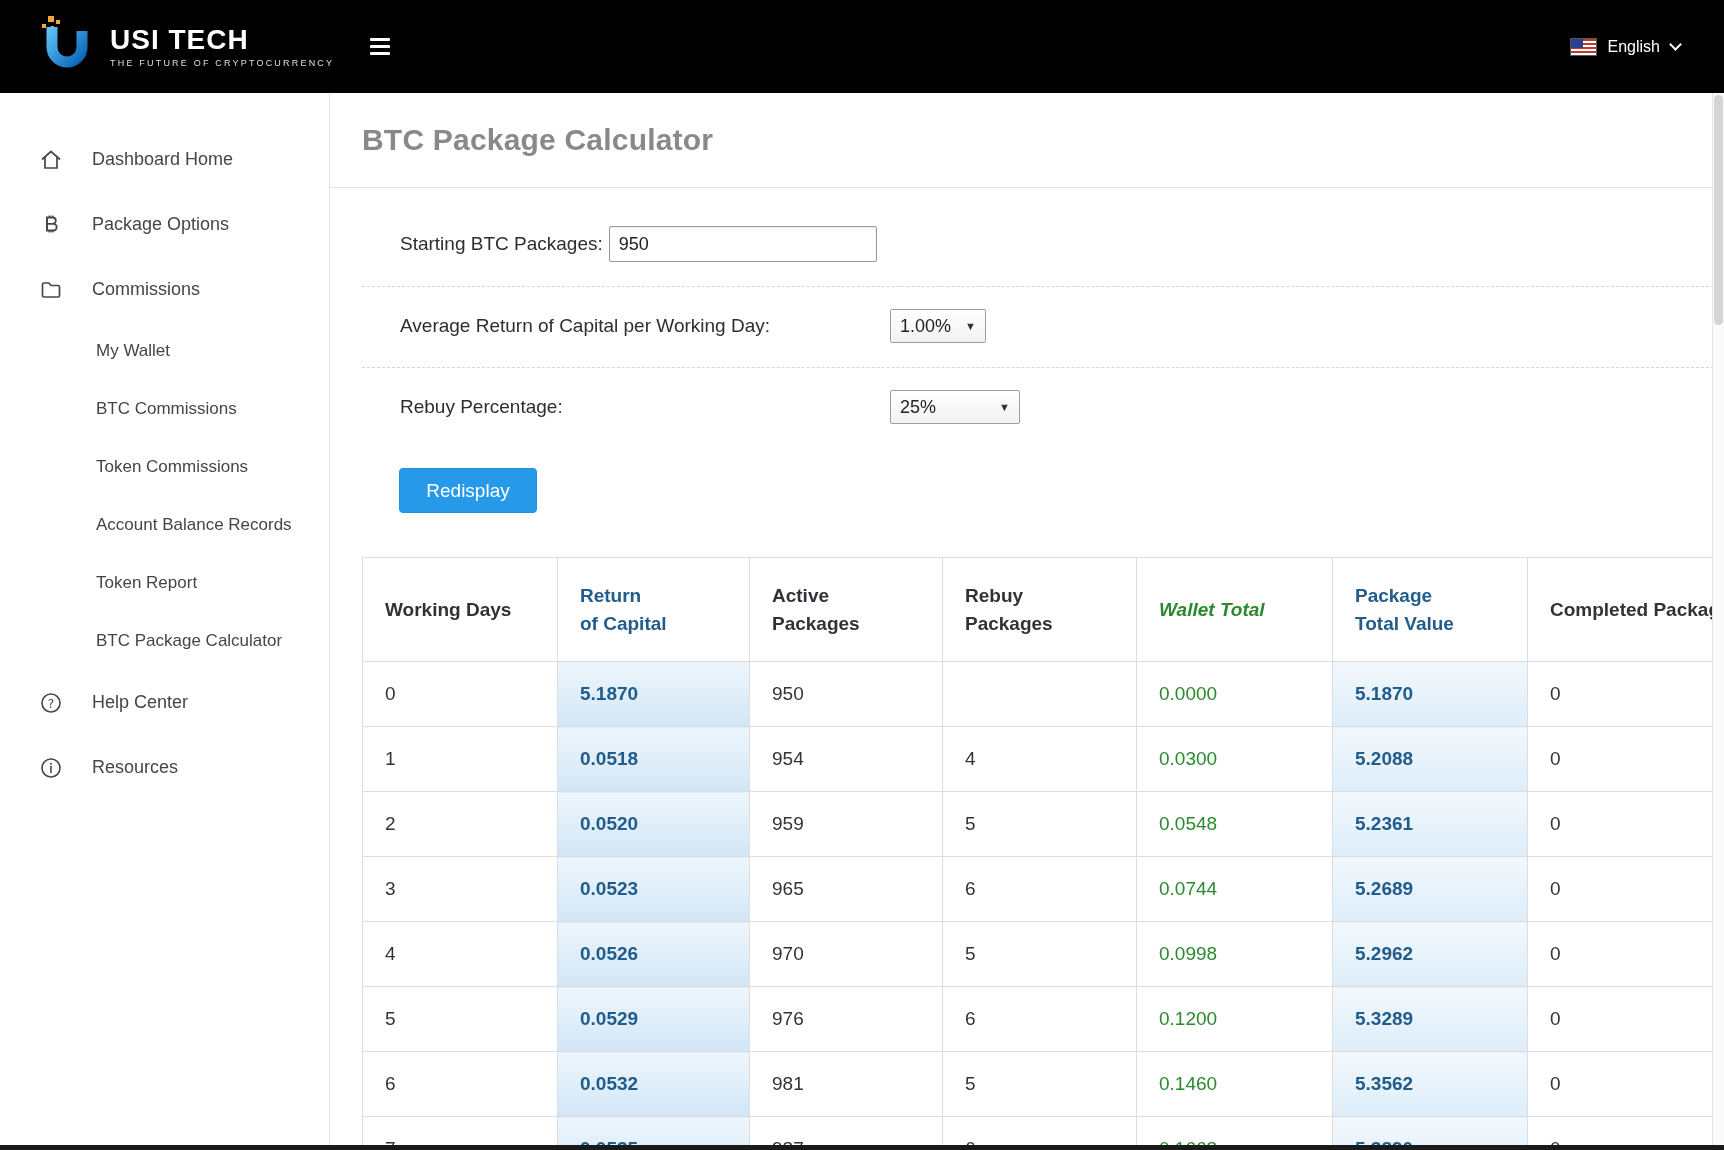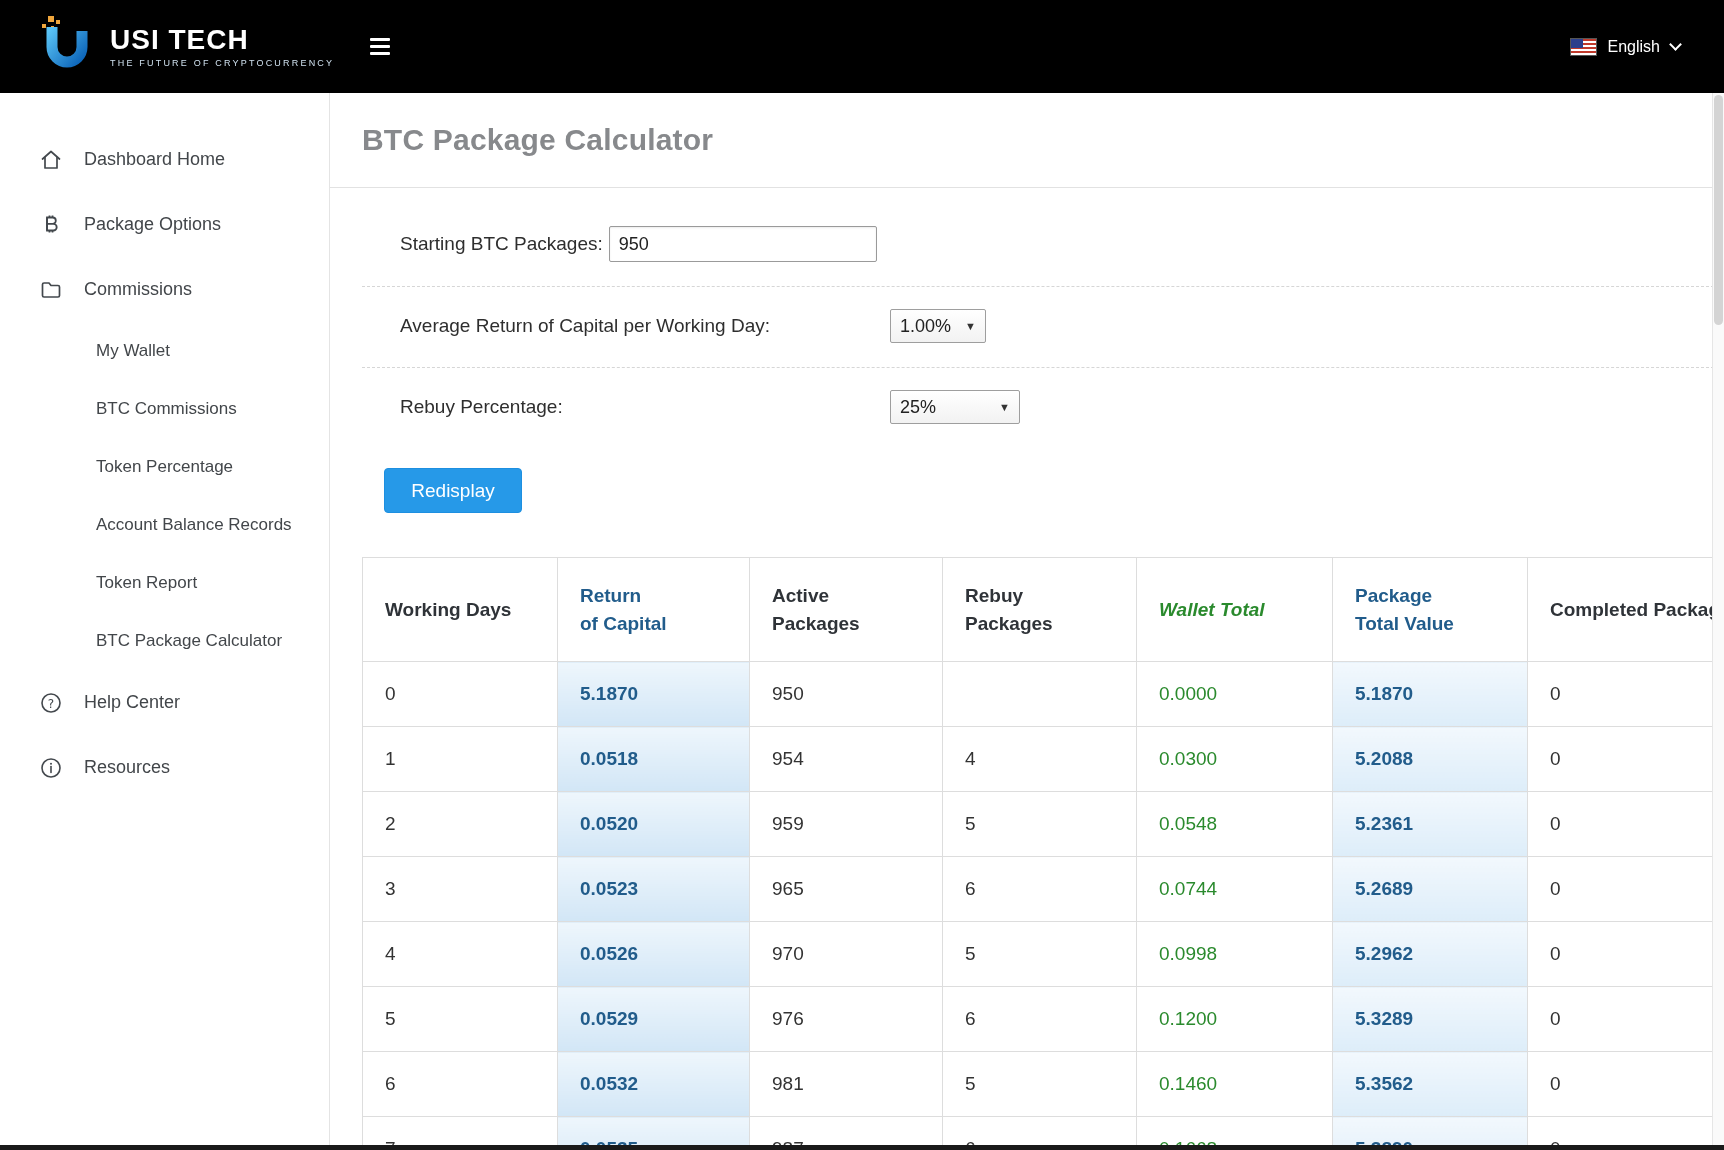--- a/index.html
+++ b/index.html
@@ -19,21 +19,21 @@
   .hamburger .hl { display:block; width:20px; height:3px; background:#fff; border-radius:1px; }
   .lang { margin-left:auto; margin-right:44px; display:flex; align-items:center; gap:11px; color:#fff; font-size:16px; cursor:pointer; }
   .flag { position:relative; width:27px; height:18px; flex:0 0 27px;
           background:repeating-linear-gradient(to bottom,#c0392b 0 2px,#fff 2px 4px); border:1px solid #555; }
   .flag .canton { position:absolute; top:0; left:0; width:12px; height:9px; background:#2b3f8c; }
   .chev { width:9px; height:9px; border-right:2px solid #fff; border-bottom:2px solid #fff; transform:rotate(45deg); margin-top:-5px; }
 
   
   .bodywrap { position:absolute; top:93px; left:0; right:0; bottom:0; display:flex; }
   .sidebar { flex:0 0 330px; width:330px; background:#fff; border-right:1px solid #e4e4e4; padding-top:34px; }
-  .side-item { display:flex; align-items:center; height:65px; padding-left:38px; gap:20px; font-size:18px; color:#42464a; cursor:pointer; }
+  .side-item { display:flex; align-items:center; height:65px; padding-left:38px; gap:28px; font-size:18px; color:#42464a; cursor:pointer; }
   .side-item.sub { height:58px; padding-left:96px; font-size:17px; }
   .side-item .icon { width:26px; height:24px; display:flex; align-items:center; justify-content:center; flex:0 0 26px; }
   .main { flex:1; overflow:hidden; background:#fff; }
 
   
   .page-head { height:95px; border-bottom:1px solid #e2e2e2; display:flex; align-items:center; padding-left:32px; }
   .page-head h1 { margin:0; font-size:30px; font-weight:bold; color:#87898c; letter-spacing:0.2px; }
 
   
   .form-area { margin-left:32px; padding-top:16px; }
@@ -42,21 +42,21 @@
   .form-label.wide { width:490px; flex:0 0 490px; }
   .text-input { width:268px; height:36px; margin-left:6px; border:1px solid #9a9a9a; border-radius:2px;
                 font-size:18px; padding:0 9px; color:#222; font-family:inherit;
                 box-shadow:inset 0 1px 2px rgba(0,0,0,0.08); }
   .select-box { height:34px; border:1px solid #9e9e9e; border-radius:2px;
                 background:linear-gradient(#ffffff,#f2f2f2); display:inline-flex; align-items:center;
                 justify-content:space-between; padding:0 9px; font-size:18px; color:#222; cursor:pointer; }
   .select-box.avg { width:96px; }
   .select-box.rebuy { width:130px; }
   .sel-arrow { font-size:11px; color:#333; margin-left:10px; }
-  .redisplay { display:block; margin:20px 0 0 22px; width:138px; height:45px;
+  .redisplay { display:block; margin:20px 0 0 37px; width:138px; height:45px;
                background:var(--accent,#2699e8); color:#fff; border:1px solid #1d8fe0; border-radius:4px;
                font-size:19px; font-family:inherit; cursor:pointer; }
 
   
   .table-wrap { margin:44px 0 0 32px; }
   table.calc { border-collapse:collapse; table-layout:fixed; width:1425px; background:#fff; }
   .calc th, .calc td { border:1px solid #ddd; text-align:left; }
   .calc th { padding:24px 22px; font-size:19px; font-weight:bold; vertical-align:middle;
              white-space:pre-line; color:#2f3338; line-height:1.45; background:#fff; }
   .calc th.hc-blue  { color:var(--tblue,#235d8c); }
@@ -152,21 +152,21 @@
         <div class="side-item sub">
 
     <span class="lbl">My Wallet</span>
   </div>
         <div class="side-item sub">
 
     <span class="lbl">BTC Commissions</span>
   </div>
         <div class="side-item sub">
 
-    <span class="lbl">Token Percentage</span>
+    <span class="lbl">Token Commissions</span>
   </div>
         <div class="side-item sub">
 
     <span class="lbl">Account Balance Records</span>
   </div>
         <div class="side-item sub">
 
     <span class="lbl">Token Report</span>
   </div>
         <div class="side-item sub">

